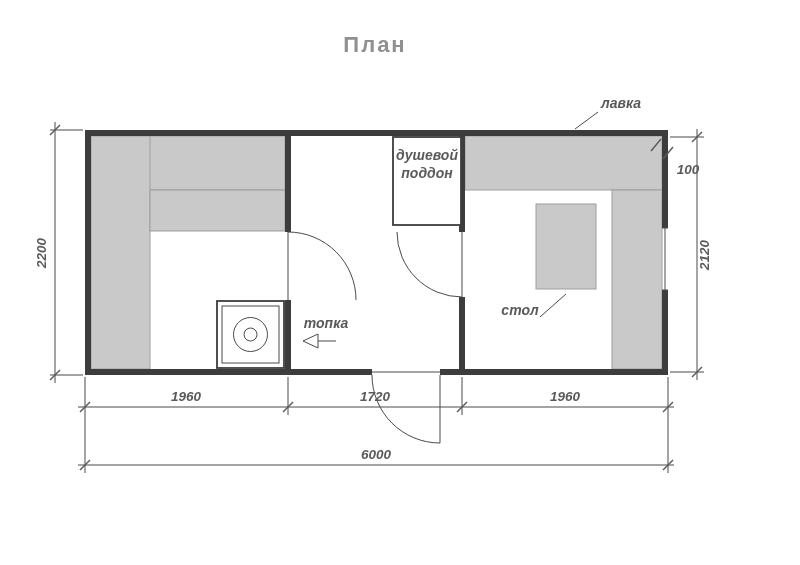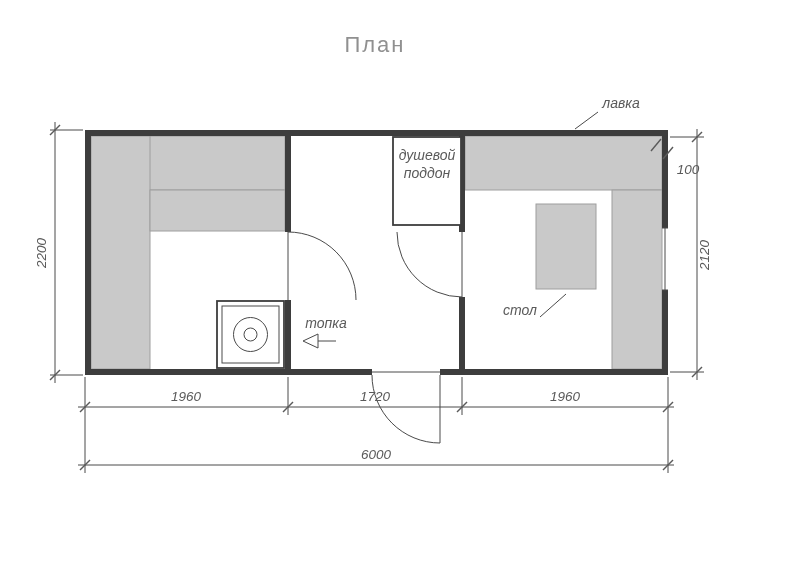--- a/index.html
+++ b/index.html
@@ -4,21 +4,21 @@
 <style>
   :root{
     --bench-fill:#c9c9c9;
     --wall:#3d3d3d;
     --line:#4a4a4a;
     --text:#5a5a5a;
     --title:#909090;
   }
   html,body{margin:0;padding:0;background:#ffffff;}
   .canvas{position:relative;width:800px;height:565px;background:#ffffff;overflow:hidden;
-          font-family:"Liberation Sans",sans-serif;}
+          font-family:"Liberation Sans",sans-serif;font-weight:bold;}
   svg{display:block;}
   .wall{fill:var(--wall);stroke:none;}
   .bench{fill:var(--bench-fill);stroke:#9e9e9e;stroke-width:1;}
   .thin{stroke:var(--line);stroke-width:1;fill:none;}
   .med{stroke:var(--wall);stroke-width:1.8;fill:#ffffff;}
   .dim{stroke:var(--line);stroke-width:1;fill:none;}
   .tick{stroke:var(--text);stroke-width:1.4;fill:none;}
   .lbl{fill:var(--text);font-style:italic;font-size:14px;}
   .num{fill:var(--text);font-style:italic;font-size:13.5px;}
   .title-text{fill:var(--title);font-size:22px;letter-spacing:2px;}

